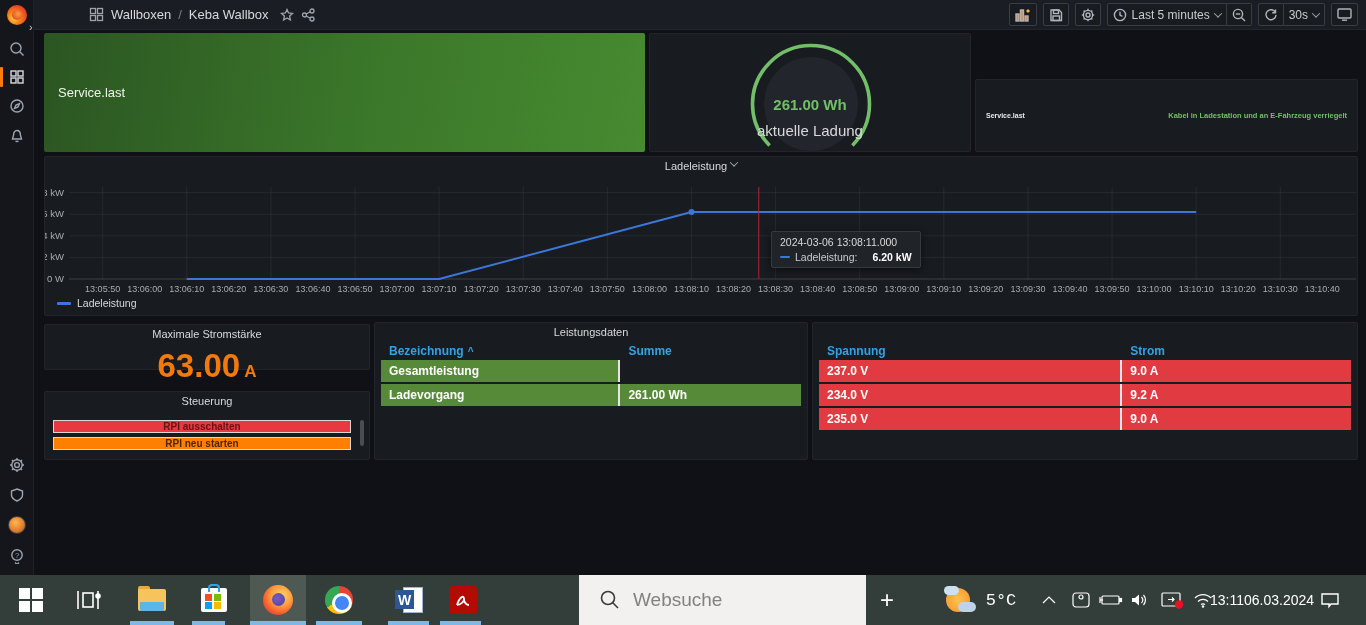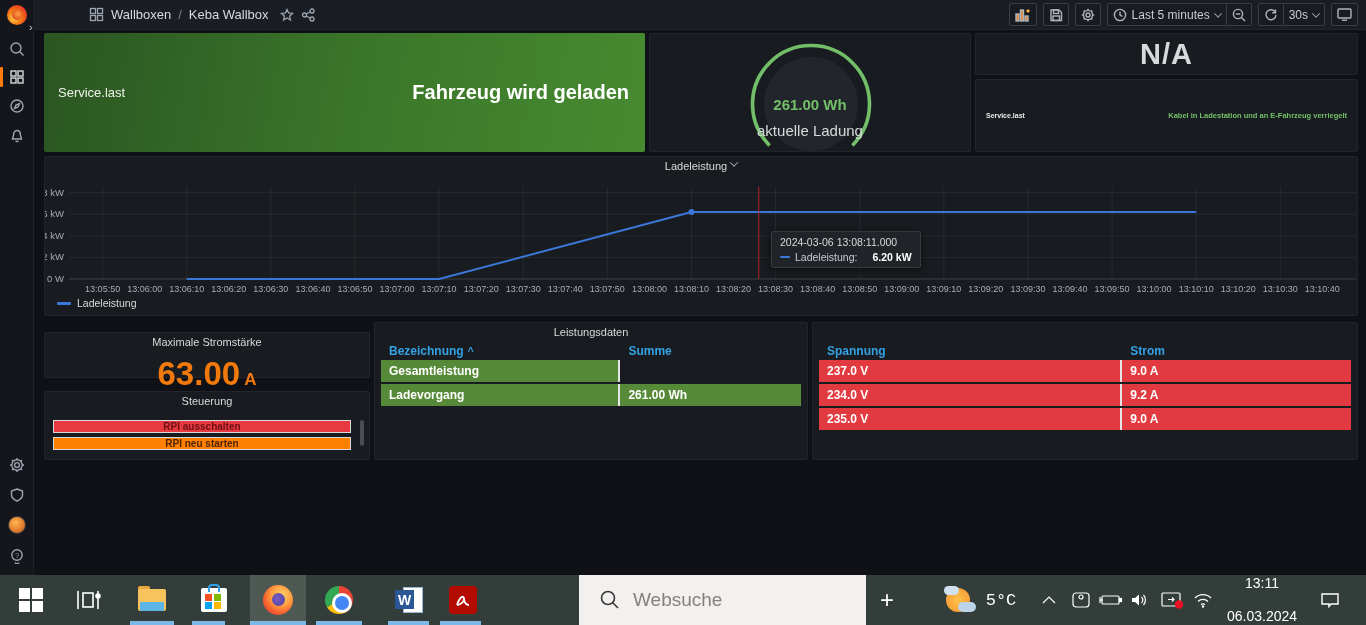--- a/index.html
+++ b/index.html
@@ -64,21 +64,21 @@
   .tooltip .tt-val{color:#fff;font-weight:bold;margin-left:10px;}
   
   .taskbar{position:absolute;left:0;top:575px;width:1366px;height:50px;background:#333d39;display:flex;align-items:center;}
   .tb-btn{position:absolute;top:0;height:50px;display:flex;align-items:center;justify-content:center;}
   .tb-underline{position:absolute;top:46px;height:4px;background:#7db9e8;}
   .ff-active{position:absolute;left:250px;top:0;width:56px;height:50px;background:#4e5954;}
   .searchbox{position:absolute;left:579px;top:0;width:287px;height:50px;background:#f2f1f0;display:flex;align-items:center;gap:12px;padding-left:20px;}
   .searchbox .ph{color:#84817e;font-size:19px;}
   .tb-plus{position:absolute;left:868px;top:0;width:38px;height:50px;display:flex;align-items:center;justify-content:center;color:#fff;font-size:24px;font-weight:300;}
   .temp{color:#fff;font-size:17px;font-family:Liberation Mono, monospace;}
-  .clock{position:absolute;left:1216px;top:0;width:92px;height:50px;display:flex;flex-direction:column;align-items:center;justify-content:space-between;color:#fff;font-size:14px;line-height:17px;}
+  .clock{position:absolute;left:1216px;top:0;width:92px;height:50px;display:flex;flex-direction:row;align-items:center;justify-content:center;color:#fff;font-size:14px;line-height:17px;}
   .tray svg{stroke:#fff;fill:none;stroke-width:1.2;}
   
   .win{display:grid;grid-template-columns:11px 11px;grid-template-rows:11px 11px;gap:2px;}
   .win div{background:#fff;}
   .folder{position:relative;width:28px;height:22px;}
   .folder .back{position:absolute;left:0;top:0;width:28px;height:22px;background:#f7c35c;border-radius:2px;}
   .folder .tab{position:absolute;left:0;top:-3px;width:12px;height:6px;background:#e8a93b;border-radius:2px 2px 0 0;}
   .folder .front{position:absolute;left:2px;bottom:0;width:24px;height:9px;background:#5db6e8;border-radius:1px;}
   .store{position:relative;width:26px;height:24px;background:#fff;border-radius:2px;}
   .store .handle{position:absolute;left:7px;top:-4px;width:12px;height:8px;border:2.5px solid #30a3e8;border-bottom:none;border-radius:4px 4px 0 0;}
@@ -246,35 +246,31 @@
         <svg width="15" height="13">
             <rect x="1" y="1" width="13" height="9" rx="1"></rect>
             <line x1="5" y1="12.2" x2="10" y2="12.2"></line>
           </svg>
       </div>
     </div>
   </div>
 
   <div class="panel green-panel" style="left:44px;top:33px;width:601px;height:119px;">
     <span class="green-label">Service.last</span>
-    <span class="green-value">Fahrzeug wird geladen</span>
   </div>
 
   <div class="panel" style="left:649px;top:33px;width:322px;height:119px;">
     <svg width="320" height="117" style="position:absolute;left:0;top:0">
       <circle cx="161" cy="70" r="47" fill="#22252b"></circle>
       <path d="M 119.6 111.4 A 58.5 58.5 0 1 1 202.4 111.4" fill="none" stroke="#73bf69" stroke-width="3.6"></path>
     </svg>
     <div class="gauge-value">261.00 Wh</div>
     <div class="gauge-label">aktuelle Ladung</div>
   </div>
 
-  <div class="panel" style="left:975px;top:33px;width:383px;height:42px;">
-    <div class="na-value">N/A</div>
-  </div>
 
   <div class="panel" style="left:975px;top:79px;width:383px;height:73px;">
     <div class="cable-wrap">
       <span class="cable-label">Service.last</span>
       <span class="cable-value">Kabel in Ladestation und an E-Fahrzeug verriegelt</span>
     </div>
   </div>
 
   <div class="panel" style="left:44px;top:156px;width:1314px;height:160px;">
     <div class="ptitle">
@@ -349,21 +345,21 @@
     <div class="tooltip">
       <div class="tt-time">2024-03-06 13:08:11.000</div>
       <div class="tt-row">
         <span class="dash"></span>
         <span>Ladeleistung:</span>
         <span class="tt-val">6.20 kW</span>
       </div>
     </div>
   </div>
 
-  <div class="panel" style="left:44px;top:332px;width:326px;height:46px;">
+  <div class="panel" style="left:44px;top:324px;width:326px;height:46px;">
     <div class="ptitle">Maximale Stromstärke</div>
     <div class="big-value">
       <span>63.00</span><span class="big-unit"> <span>A</span></span>
     </div>
   </div>
 
   <div class="panel" style="left:44px;top:391px;width:326px;height:69px;">
     <div class="ptitle">Steuerung</div>
     <div class="rpi-btn" style="top:28px;background:#e83840;color:#6b1113;">RPI ausschalten</div>
     <div class="rpi-btn" style="top:45px;background:#ff8000;color:#4d2400;">RPI neu starten</div>

